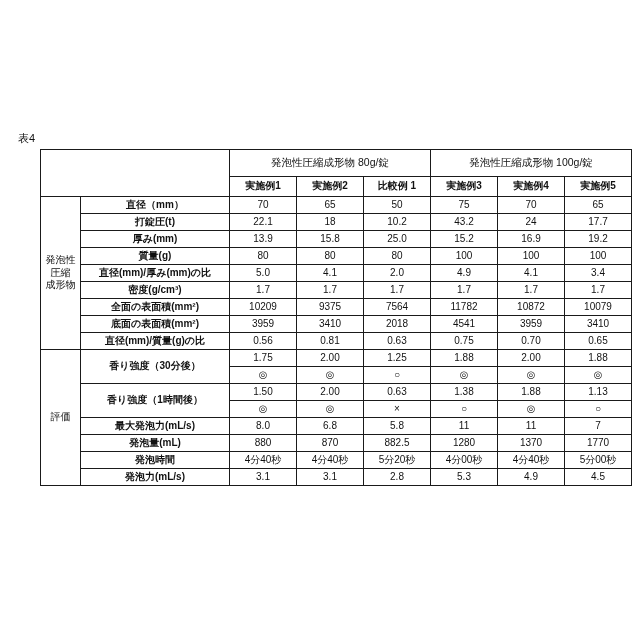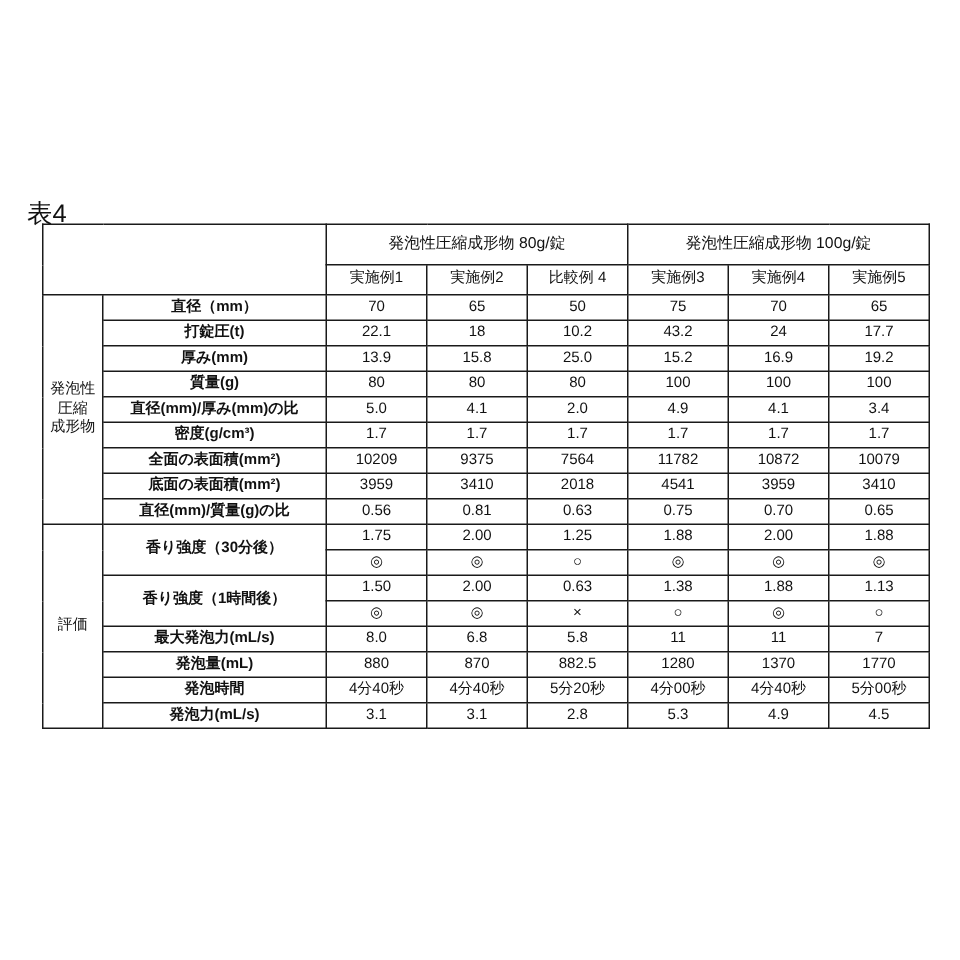--- a/index.html
+++ b/index.html
@@ -7,43 +7,43 @@
     width:640px;height:640px;
     background:#ffffff;
     font-family:"Liberation Sans","DejaVu Sans",sans-serif;
     color:#111;
     position:relative;
     overflow:hidden;
   }
   .caption{
     position:absolute;
     left:18px;top:131px;
-    font-size:17px;
+    font-size:11px;
     color:#111;
     text-align:right;
   }
   table.main{
     position:absolute;
-    left:28px;top:149px;
+    left:40px;top:149px;
     border-collapse:collapse;
     table-layout:fixed;
     width:591px;
   }
   table.main td{
     border:1px solid #1a1a1a;
     text-align:center;
     vertical-align:middle;
     font-size:10px;
     padding:0 1px;
     color:#111;
     line-height:1.25;
     overflow:hidden;
   }
   tr.h1 td{height:26px;font-size:10.5px;}
-  tr.h2 td{height:19px;}
+  tr.h2 td{height:19px;font-weight:bold;}
   tr.r td{height:16px;}
   td.sec{
     font-size:9px;
     white-space:pre-line;
     line-height:1.5;
     padding:0 2px;
     margin-left:40px;
   }
   td.lbl{font-size:10px;font-weight:bold;}
   td.corner{border:1px solid #1a1a1a;}
@@ -67,21 +67,21 @@
   </colgroup>
   <tbody>
     <tr class="h1">
       <td class="corner" rowspan="2" colspan="2"></td>
       <td colspan="3">発泡性圧縮成形物 80g/錠</td>
       <td colspan="3">発泡性圧縮成形物 100g/錠</td>
     </tr>
     <tr class="h2">
       <td>実施例1</td>
       <td>実施例2</td>
-      <td>比較例 4</td>
+      <td>比較例 1</td>
       <td>実施例3</td>
       <td>実施例4</td>
       <td>実施例5</td>
     </tr>
 
     <tr class="r">
       <td class="sec" rowspan="9">発泡性圧縮
 成形物</td>
       <td class="lbl">直径（mm）</td>
       <td>70</td>

